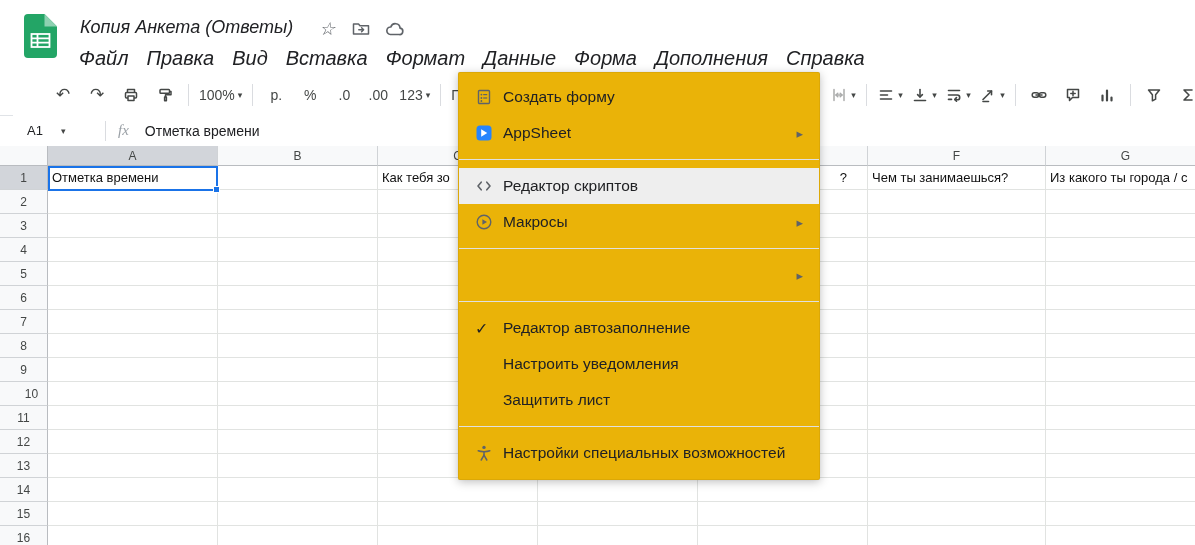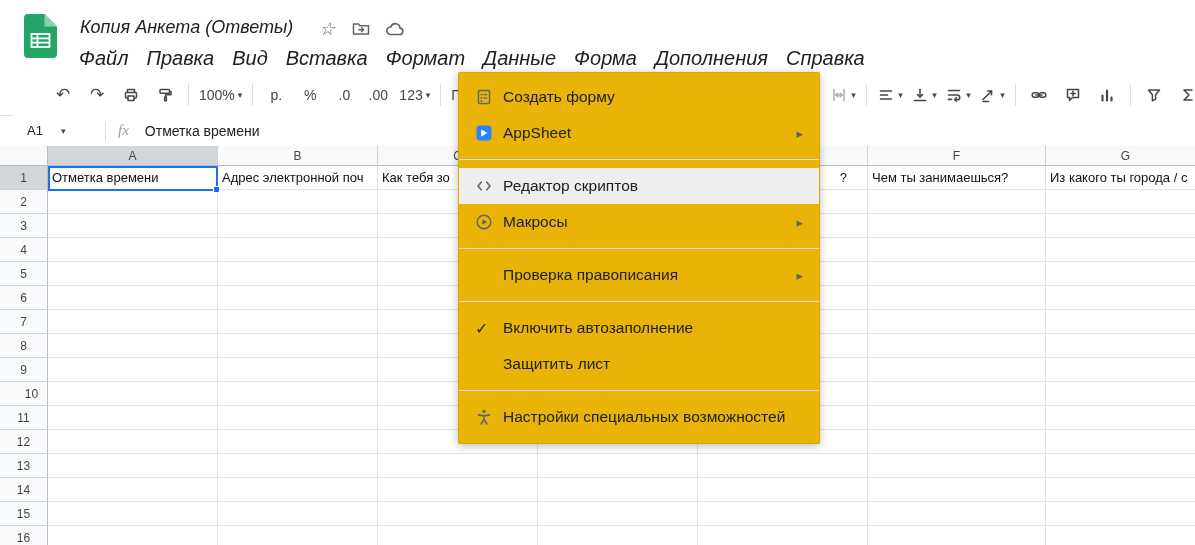--- a/index.html
+++ b/index.html
@@ -270,21 +270,20 @@
         <div class="row-header" style="top: 360px;">16</div>
       </div>
     <div class="grid-cells">
         <div class="vline" style="left: 169px;"></div>
         <div class="vline" style="left: 329px;"></div>
         <div class="vline" style="left: 489px;"></div>
         <div class="vline" style="left: 649px;"></div>
         <div class="vline" style="left: 819px;"></div>
         <div class="vline" style="left: 997px;"></div>
         <div class="cell-text" style="left: 0px; top: 0px; width: 169px;">Отметка времени</div>
-        <div class="cell-text" style="left: 170px; top: 0px; width: 159px;">Адрес электронной поч</div>
         <div class="cell-text" style="left: 330px; top: 0px; width: 159px;">Как тебя зо</div>
         <div class="cell-text align-right" style="left: 650px; top: 0px; width: 169px;">?</div>
         <div class="cell-text" style="left: 820px; top: 0px; width: 177px;">Чем ты занимаешься?</div>
         <div class="cell-text" style="left: 998px; top: 0px; width: 159px;">Из какого ты города / с</div>
         <div class="selection" style="left: 0px; top: 0px; width: 170px; height: 25px;">
           <div class="fill-handle"></div>
         </div>
       </div>
   </div>
 
@@ -327,27 +326,29 @@
           <svg width="18" height="18" viewBox="0 0 18 18">
             <circle cx="9" cy="9" r="6.8" fill="none" stroke="#5f6368" stroke-width="1.4"></circle>
             <path d="M7.4 6.2 L12 9 L7.4 11.8 Z" fill="#5f6368"></path>
           </svg>
         </span>
         <span>Макросы</span>
         <span class="dd-sub">▸</span>
       </div>
       <div class="dd-divider"></div>
       <div class="dd-item">
-        <span>Проверка правописания</span>
         <span class="dd-sub">▸</span>
       </div>
       <div class="dd-divider"></div>
       <div class="dd-item">
         <span class="dd-check">✓</span>
-        <span>Включить автозаполнение</span>
+        <span>Редактор автозаполнение</span>
+      </div>
+      <div class="dd-item">
+        <span>Настроить уведомления</span>
       </div>
       <div class="dd-item">
         <span>Защитить лист</span>
       </div>
       <div class="dd-divider"></div>
       <div class="dd-item">
         <span class="dd-icon">
           <svg width="18" height="18" viewBox="0 0 18 18" fill="none" stroke="#5f6368" stroke-width="1.5" stroke-linecap="round">
             <circle cx="9" cy="3.4" r="1.7" fill="#5f6368" stroke="none"></circle>
             <path d="M3.2 6.8 C6 7.9 12 7.9 14.8 6.8"></path>

